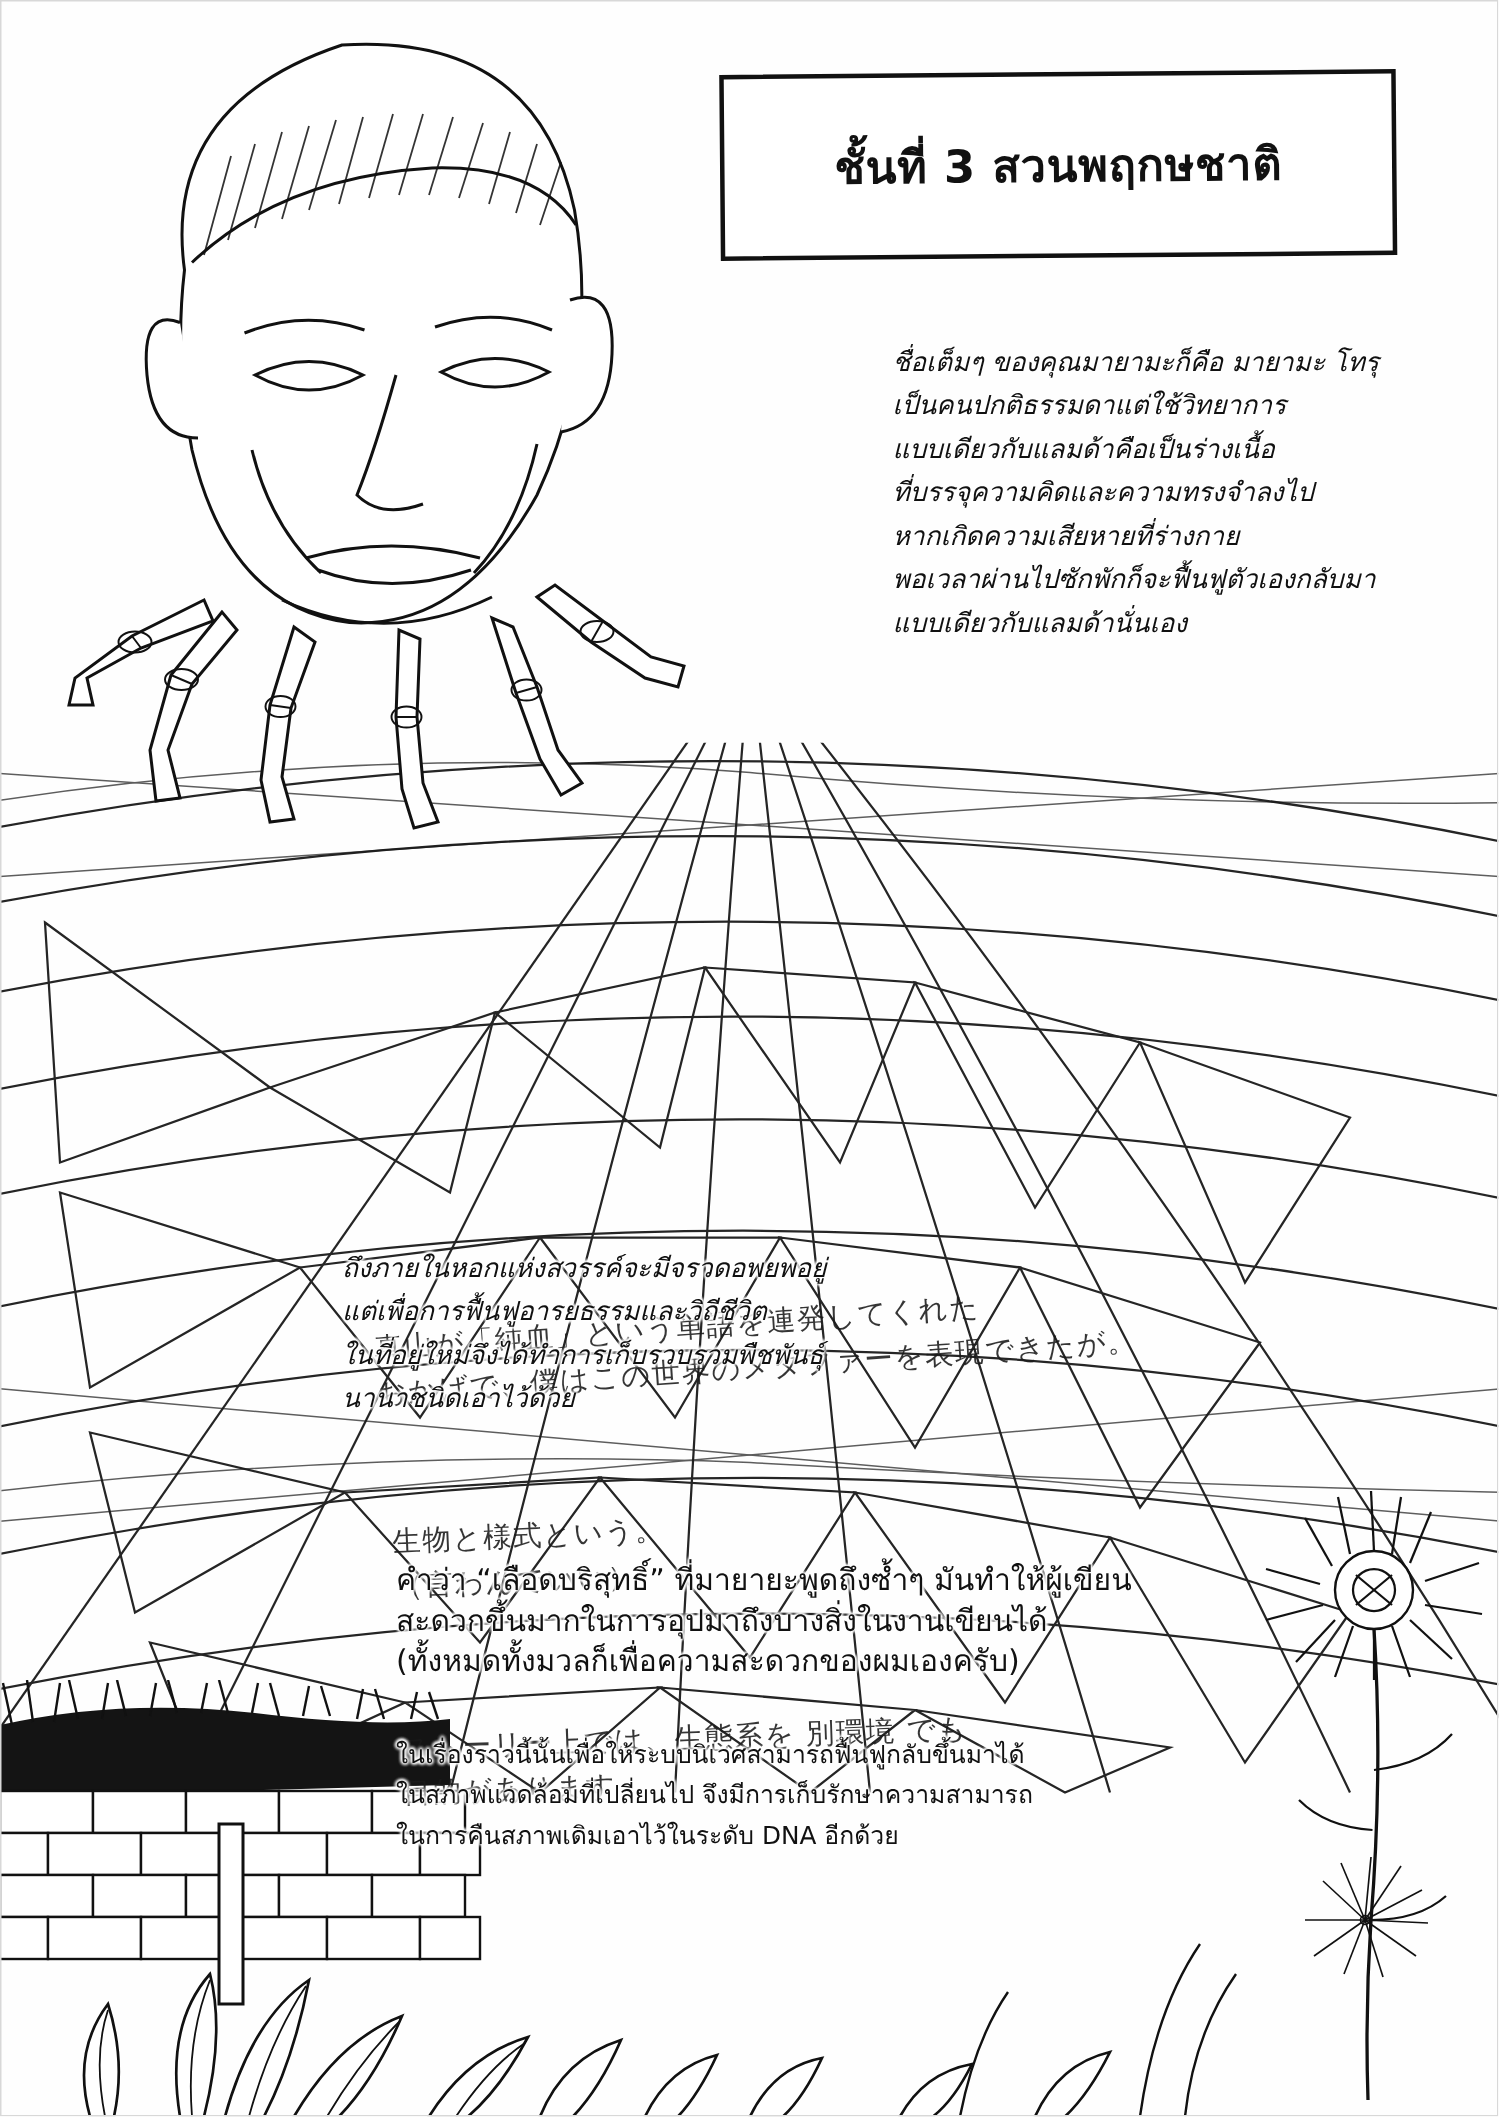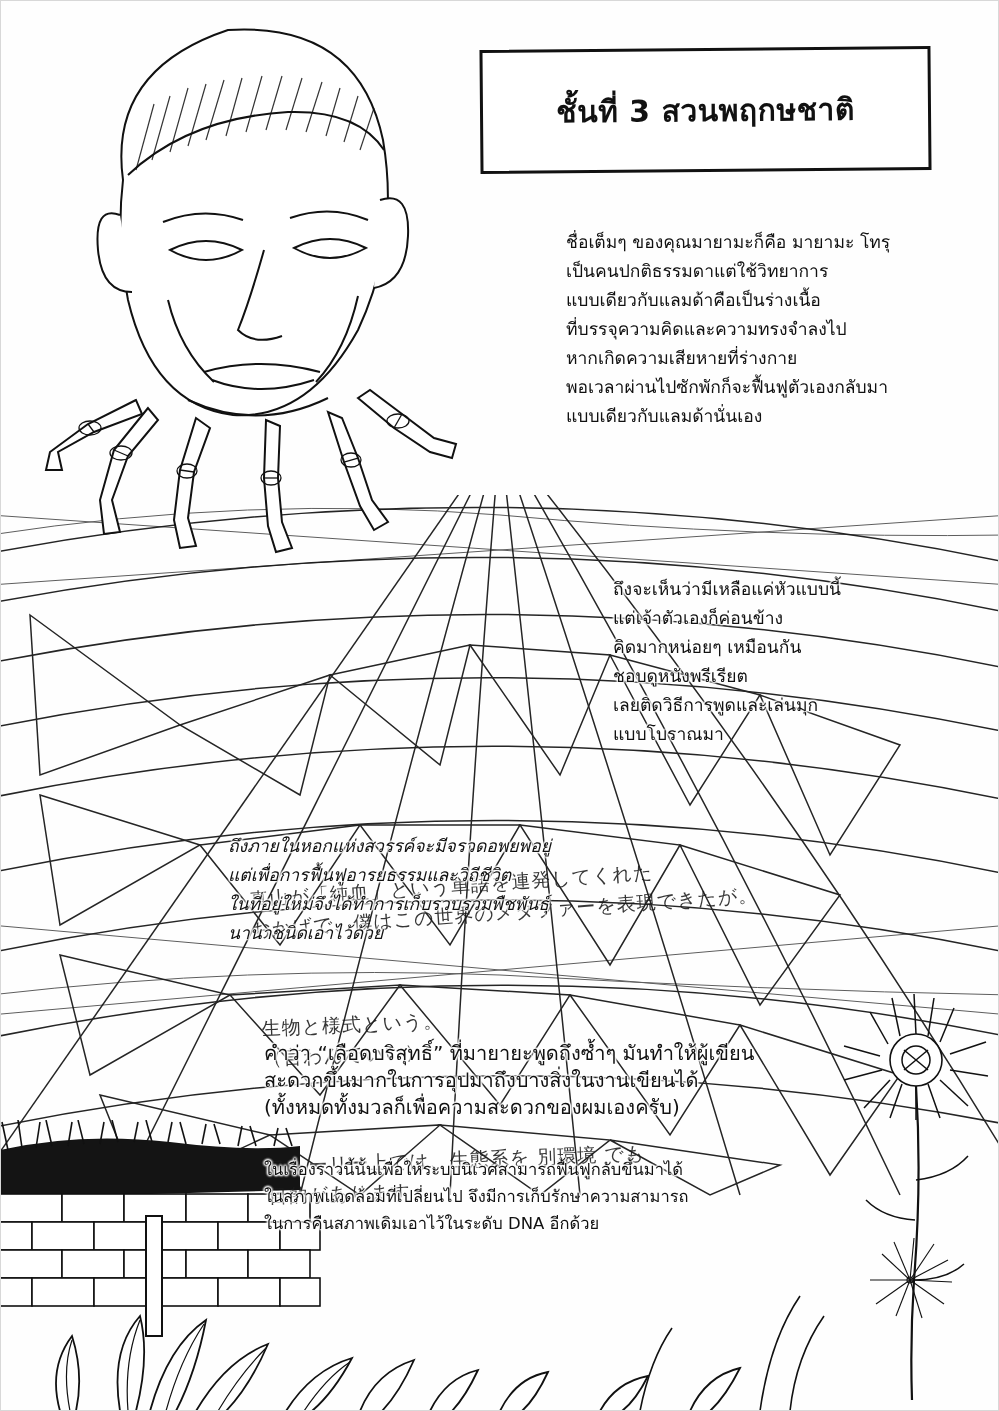--- a/index.html
+++ b/index.html
@@ -58,21 +58,21 @@
 
   
   .tblock{
     position:absolute;
     color:#111;
     font-size:17.5px;
     line-height:29px;
     white-space:pre-line;
     font-family:"DejaVu Sans","Liberation Sans",sans-serif;
   }
-  .tb-1{left:566px;top:228px;width:400px;}
+  .tb-1{left:595px;top:228px;width:400px;font-style:italic;}
   .tb-2{left:613px;top:575px;width:380px;}
   .tb-3{left:228px;top:832px;width:700px;font-style:italic;}
   .tb-4{left:264px;top:1040px;width:700px;font-size:20px;line-height:27px;}
   .tb-5{left:264px;top:1156px;width:700px;font-size:16.5px;line-height:27px;}
 
   .tblock.shadowed{
     text-shadow:
       0 0 3px #fff, 0 0 3px #fff, 0 0 3px #fff,
       1px 0 2px #fff, -1px 0 2px #fff, 0 1px 2px #fff, 0 -1px 2px #fff;
   }
@@ -371,26 +371,20 @@
     <div class="tb-inner">ชั้นที่ 3 สวนพฤกษชาติ</div>
   </div>
 
   <div class="tblock tb-1 shadowed">ชื่อเต็มๆ ของคุณมายามะก็คือ มายามะ โทรุ
 เป็นคนปกติธรรมดาแต่ใช้วิทยาการ
 แบบเดียวกับแลมด้าคือเป็นร่างเนื้อ
 ที่บรรจุความคิดและความทรงจำลงไป
 หากเกิดความเสียหายที่ร่างกาย
 พอเวลาผ่านไปซักพักก็จะฟื้นฟูตัวเองกลับมา
 แบบเดียวกับแลมด้านั่นเอง</div>
-  <div class="tblock tb-2 shadowed">ถึงจะเห็นว่ามีเหลือแค่หัวแบบนี้
-แต่เจ้าตัวเองก็ค่อนข้าง
-คิดมากหน่อยๆ เหมือนกัน
-ชอบดูหนังพรีเรียต
-เลยติดวิธีการพูดและเล่นมุก
-แบบโบราณมา</div>
   <div class="tblock tb-3 shadowed">ถึงภายในหอกแห่งสวรรค์จะมีจรวดอพยพอยู่
 แต่เพื่อการฟื้นฟูอารยธรรมและวิถีชีวิต
 ในที่อยู่ใหม่จึงได้ทำการเก็บรวบรวมพืชพันธุ์
 นานาชนิดเอาไว้ด้วย</div>
   <div class="tblock tb-4 shadowed">คำว่า “เลือดบริสุทธิ์” ที่มายายะพูดถึงซ้ำๆ มันทำให้ผู้เขียน
 สะดวกขึ้นมากในการอุปมาถึงบางสิ่งในงานเขียนได้
 (ทั้งหมดทั้งมวลก็เพื่อความสะดวกของผมเองครับ)</div>
   <div class="tblock tb-5 shadowed">ในเรื่องราวนี้นั้นเพื่อให้ระบบนิเวศสามารถฟื้นฟูกลับขึ้นมาได้
 ในสภาพแวดล้อมที่เปลี่ยนไป จึงมีการเก็บรักษาความสามารถ
 ในการคืนสภาพเดิมเอาไว้ในระดับ DNA อีกด้วย</div>

